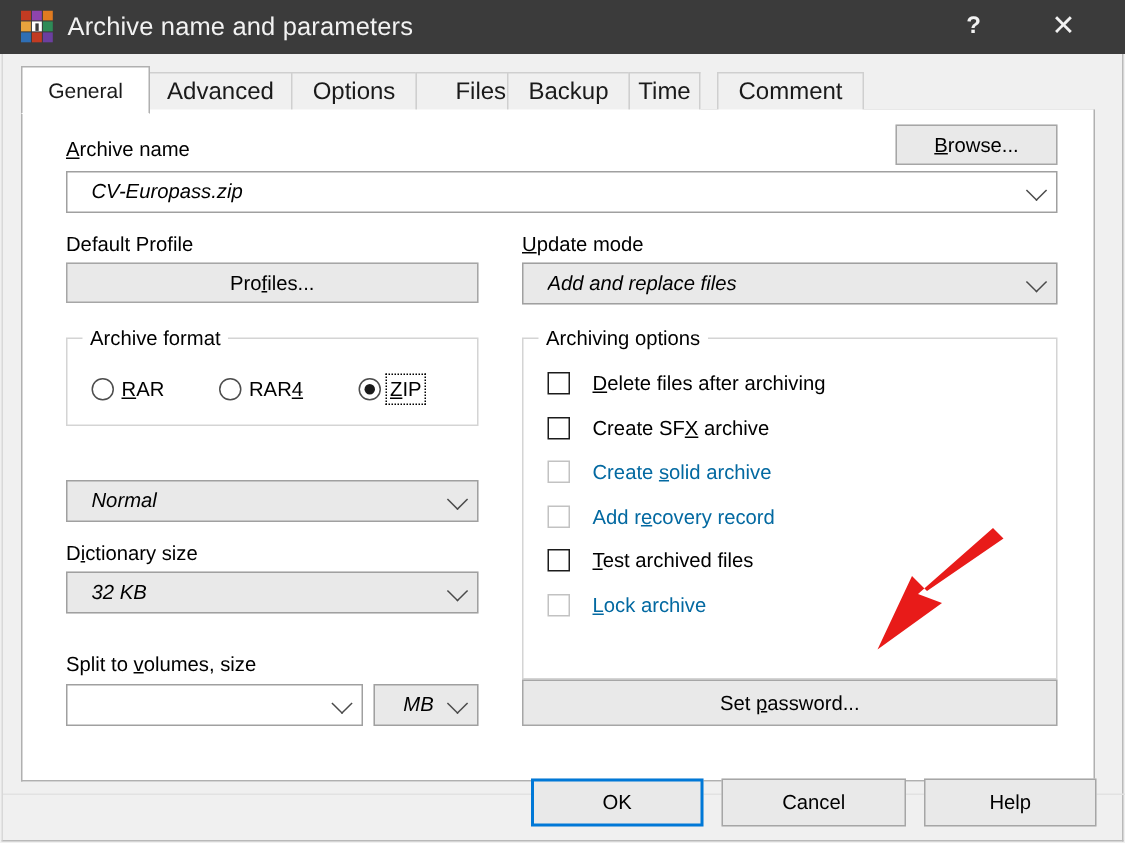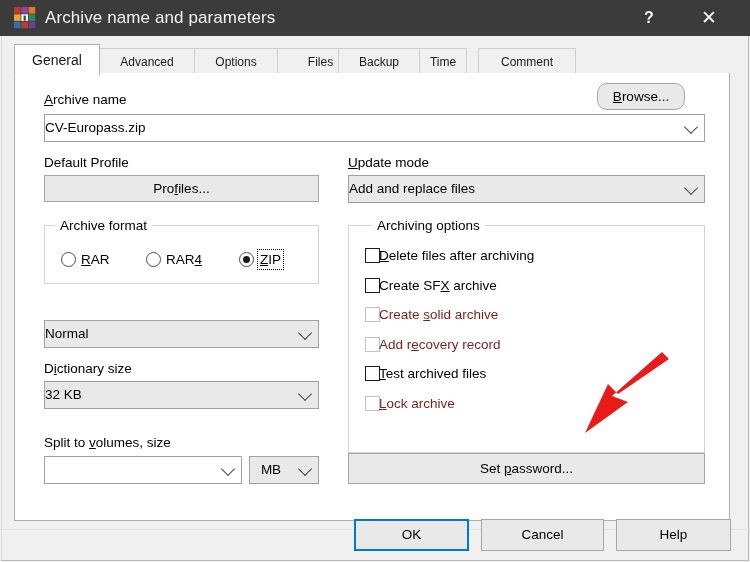--- a/index.html
+++ b/index.html
@@ -95,21 +95,21 @@
   }
   .tab {
     position: absolute;
     top: 4px;
     height: 27px;
     line-height: 26px;
     background: #f0f0f0;
     border: 1px solid #cfcfcf;
     border-bottom: none;
     text-align: center;
-    font-size: 12px;
+    font-size: 16px;
     color: #1a1a1a;
     box-sizing: border-box;
     cursor: default;
     user-select: none;
   }
   .tab.active {
     top: 0px;
     height: 32px;
     line-height: 30px;
     background: #ffffff;
@@ -145,27 +145,28 @@
     position: absolute;
     background: #ffffff;
     border: 1px solid #a0a0a0;
     box-sizing: border-box;
     font-size: 13.5px;
     color: #000;
     cursor: default;
   }
   .combo .ctext {
     position: absolute;
-    left: 0;
+    left: 16px;
     top: 0;
     right: 26px;
     line-height: inherit;
     overflow: hidden;
     white-space: nowrap;
     text-overflow: ellipsis;
+    font-style: italic;
   }
   .combo.gray { background: #e9e9e9; }
   .chev {
     position: absolute;
     right: 8px;
     top: 50%;
     width: 9px; height: 9px;
     margin-top: -6px;
     border-right: 1.6px solid #4a4a4a;
     border-bottom: 1.6px solid #4a4a4a;
@@ -253,26 +254,26 @@
     position: absolute;
     left: 0; top: 2px;
     width: 15px; height: 15px;
     border: 1.6px solid #1c1c1c;
     background: #ffffff;
     box-sizing: border-box;
   }
   .check.disabled .box { border-color: #c2c2c2; }
   .check .clabel {
     position: absolute;
-    left: 14px;
+    left: 30px;
     top: 1px;
     line-height: 17px;
     color: #000;
   }
-  .check.disabled .clabel { color: #7f1d1d; }
+  .check.disabled .clabel { color: #0369a1; }
 
   
   #bottom-sep {
     position: absolute;
     left: 0; top: 493px;
     width: 748px; height: 1px;
     background: #e2e2e2;
   }
 
   
@@ -319,21 +320,21 @@
         <div class="tab" style="left: 324px; width: 82px;"><span>Backup</span></div>
         <div class="tab" style="left: 405px; width: 48px; text-align: center;"><span>Time</span></div>
         <div class="tab" style="left: 464px; width: 98px;"><span>Comment</span></div>
       </div>
 
     <div id="page">
 
       <div class="lbl" style="left:29px; top:19px;">
         <span></span><span class="u">A</span><span>rchive name</span>
       </div>
-      <div class="btn" style="left:582px; top:10px; width:88px; height:27px; line-height:25px;border-radius:10px;">
+      <div class="btn" style="left:582px; top:10px; width:108px; height:27px; line-height:25px;">
         <span></span><span class="u">B</span><span>rowse...</span>
       </div>
       <div class="combo" style="left:29px; top:41px; width:661px; height:28px; line-height:26px;">
         <span class="ctext">CV-Europass.zip</span>
         <span class="chev"></span>
       </div>
 
       <div class="lbl" style="left:29px; top:82px;">Default Profile</div>
       <div class="btn" style="left:29px; top:102px; width:275px; height:27px; line-height:25px;">
         <span>Pro</span><span class="u">f</span><span>iles...</span>
@@ -383,21 +384,21 @@
       <div class="combo" style="left:29px; top:383px; width:198px; height:28px; line-height:26px;">
         <span class="ctext"></span>
         <span class="chev"></span>
       </div>
       <div class="combo gray" style="left:234px; top:383px; width:70px; height:28px; line-height:26px;text-align:center;">
         <span class="ctext">MB</span>
         <span class="chev"></span>
       </div>
 
       <div class="groupbox" style="left:333px; top:152px; width:357px; height:228px;"></div>
-      <div class="group-title" style="left:357px; top:145px;">Archiving options</div>
+      <div class="group-title" style="left:344px; top:145px;">Archiving options</div>
       <div id="option-checks">
           <div class="check" style="left: 350px; top: 173px;">
             <span class="box"></span>
             <span class="clabel"><span></span><span class="u">D</span><span>elete files after archiving</span></span>
           </div>
           <div class="check" style="left: 350px; top: 202.5px;">
             <span class="box"></span>
             <span class="clabel"><span>Create SF</span><span class="u">X</span><span> archive</span></span>
           </div>
           <div class="check disabled" style="left: 350px; top: 232px;">

